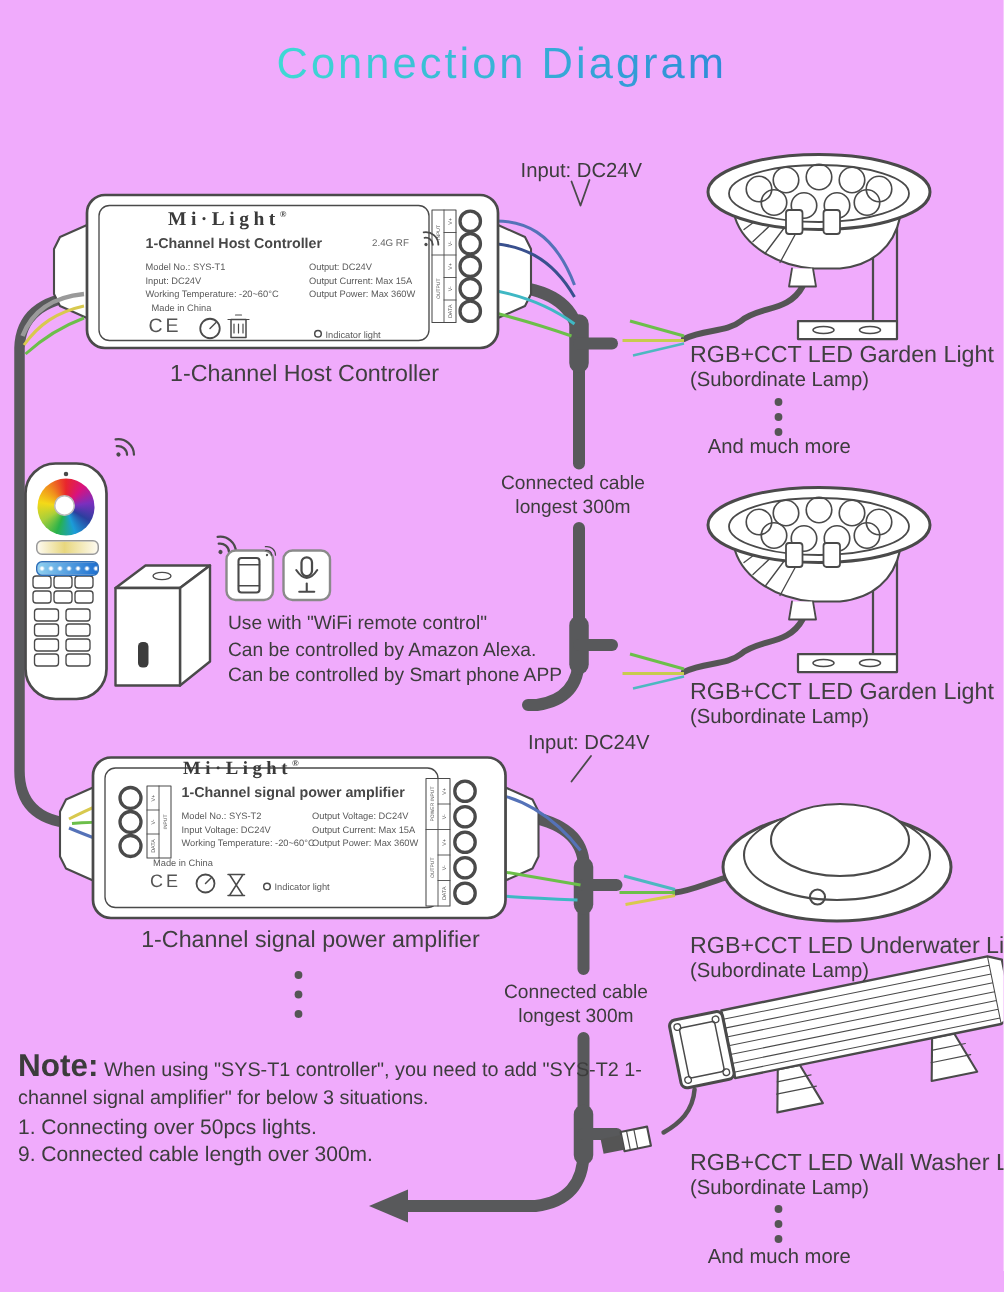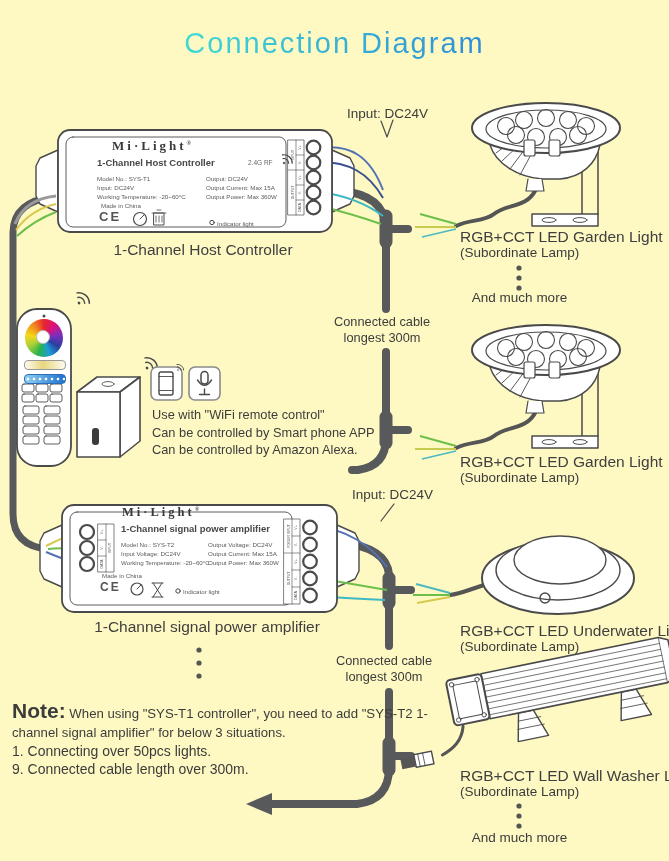--- a/index.html
+++ b/index.html
@@ -1,17 +1,17 @@
 <!DOCTYPE html>
 <html><head>
 <meta charset="utf-8">
 <style>
   html,body{margin:0;padding:0}
   body{width:669px;height:861px;background:#fff;overflow:hidden}
-  .stage{position:relative;width:669px;height:861px;background:#fef9c3;font-family:"Liberation Sans",sans-serif}
+  .stage{position:relative;width:669px;height:861px;background:#f0abfc;font-family:"Liberation Sans",sans-serif}
   .t{position:absolute;color:#3c3c3c;white-space:nowrap;line-height:1.25}
   .ctr{text-align:center}
   #title{left:0;width:669px;top:25px;text-align:center;font-size:29px;letter-spacing:2px;
     background:linear-gradient(90deg,#40dcd4 26%,#2e86d8 76%);
     -webkit-background-clip:text;background-clip:text;
     -webkit-text-fill-color:transparent;color:transparent}
   .cap{font-size:15.5px;color:#3f3f3f}
   .sub{font-size:13.5px}
   .small13{font-size:13.2px}
   .wrap{white-space:normal}
@@ -25,21 +25,21 @@
     background:conic-gradient(from 0deg,#e8262d,#d9127e,#7b2fbe,#2b3f9e,#1b9cd8,#28b24b,#a8cf3a,#f4d918,#f08c1d,#e8262d)}
   .wheel-hole{position:absolute;left:11px;top:11px;width:14px;height:14px;border-radius:50%;background:#fff;border:1px solid #bbb;box-sizing:border-box}
   .cct-bar{position:absolute;left:24px;top:360px;width:40px;height:8px;border:1px solid #999;border-radius:4px;
     background:linear-gradient(90deg,#fdfaf0 0%,#e8d77e 45%,#fdfaf0 100%)}
   .blue-bar{position:absolute;left:24px;top:374px;width:40px;height:8px;border-radius:4px;border:1px solid #2a6db8;
     background:radial-gradient(circle at 3px 4px,#fff 1px,rgba(255,255,255,0) 1.7px) 0 0/6px 8px repeat-x,
                linear-gradient(90deg,#8fd0f0,#1d6fd0)}
   .brand{font-family:"Liberation Serif",serif;font-weight:bold;letter-spacing:3px;color:#3a3a3a}
   .devname{font-weight:bold;color:#474747}
   .spec{font-size:6.2px;line-height:9.2px;color:#5a5a5a}
-  .ce{font-weight:bold;letter-spacing:2px;color:#555}
+  .ce{font-weight:normal;letter-spacing:2px;color:#555}
 </style>
 </head>
 <body>
 
 <div class="stage">
 
 <svg width="669" height="861" viewBox="0 0 669 861" style="position:absolute;left:0;top:0">
   <defs>
     <g id="wifi">
       <circle cx="0" cy="0" r="1.4" fill="#4a4a4a"></circle>
@@ -314,22 +314,22 @@
   <div>Connected cable</div>
   <div>longest 300m</div>
 </div>
 <div class="t ctr" style="left:322px;top:653px;width:124px;font-size:12.8px;line-height:16px">
   <div>Connected cable</div>
   <div>longest 300m</div>
 </div>
 
 <div class="t" style="left:152px;top:406px;font-size:12.8px;line-height:17.5px">
   <div>Use with "WiFi remote control"</div>
+  <div>Can be controlled by Amazon Alexa.</div>
   <div>Can be controlled by Smart phone APP</div>
-  <div>Can be controlled by Amazon Alexa.</div>
 </div>
 
 <div class="t cap" style="left:460px;top:227px">RGB+CCT LED Garden Light</div>
 <div class="t sub" style="left:460px;top:245px">(Subordinate Lamp)</div>
 <div class="t sub ctr" style="left:452px;top:290px;width:135px">And much more</div>
 <div class="t cap" style="left:460px;top:452px">RGB+CCT LED Garden Light</div>
 <div class="t sub" style="left:460px;top:470px">(Subordinate Lamp)</div>
 <div class="t cap" style="left:460px;top:621px">RGB+CCT LED Underwater Light</div>
 <div class="t sub" style="left:460px;top:639px">(Subordinate Lamp)</div>
 <div class="t cap" style="left:460px;top:766px">RGB+CCT LED Wall Washer Light</div>

